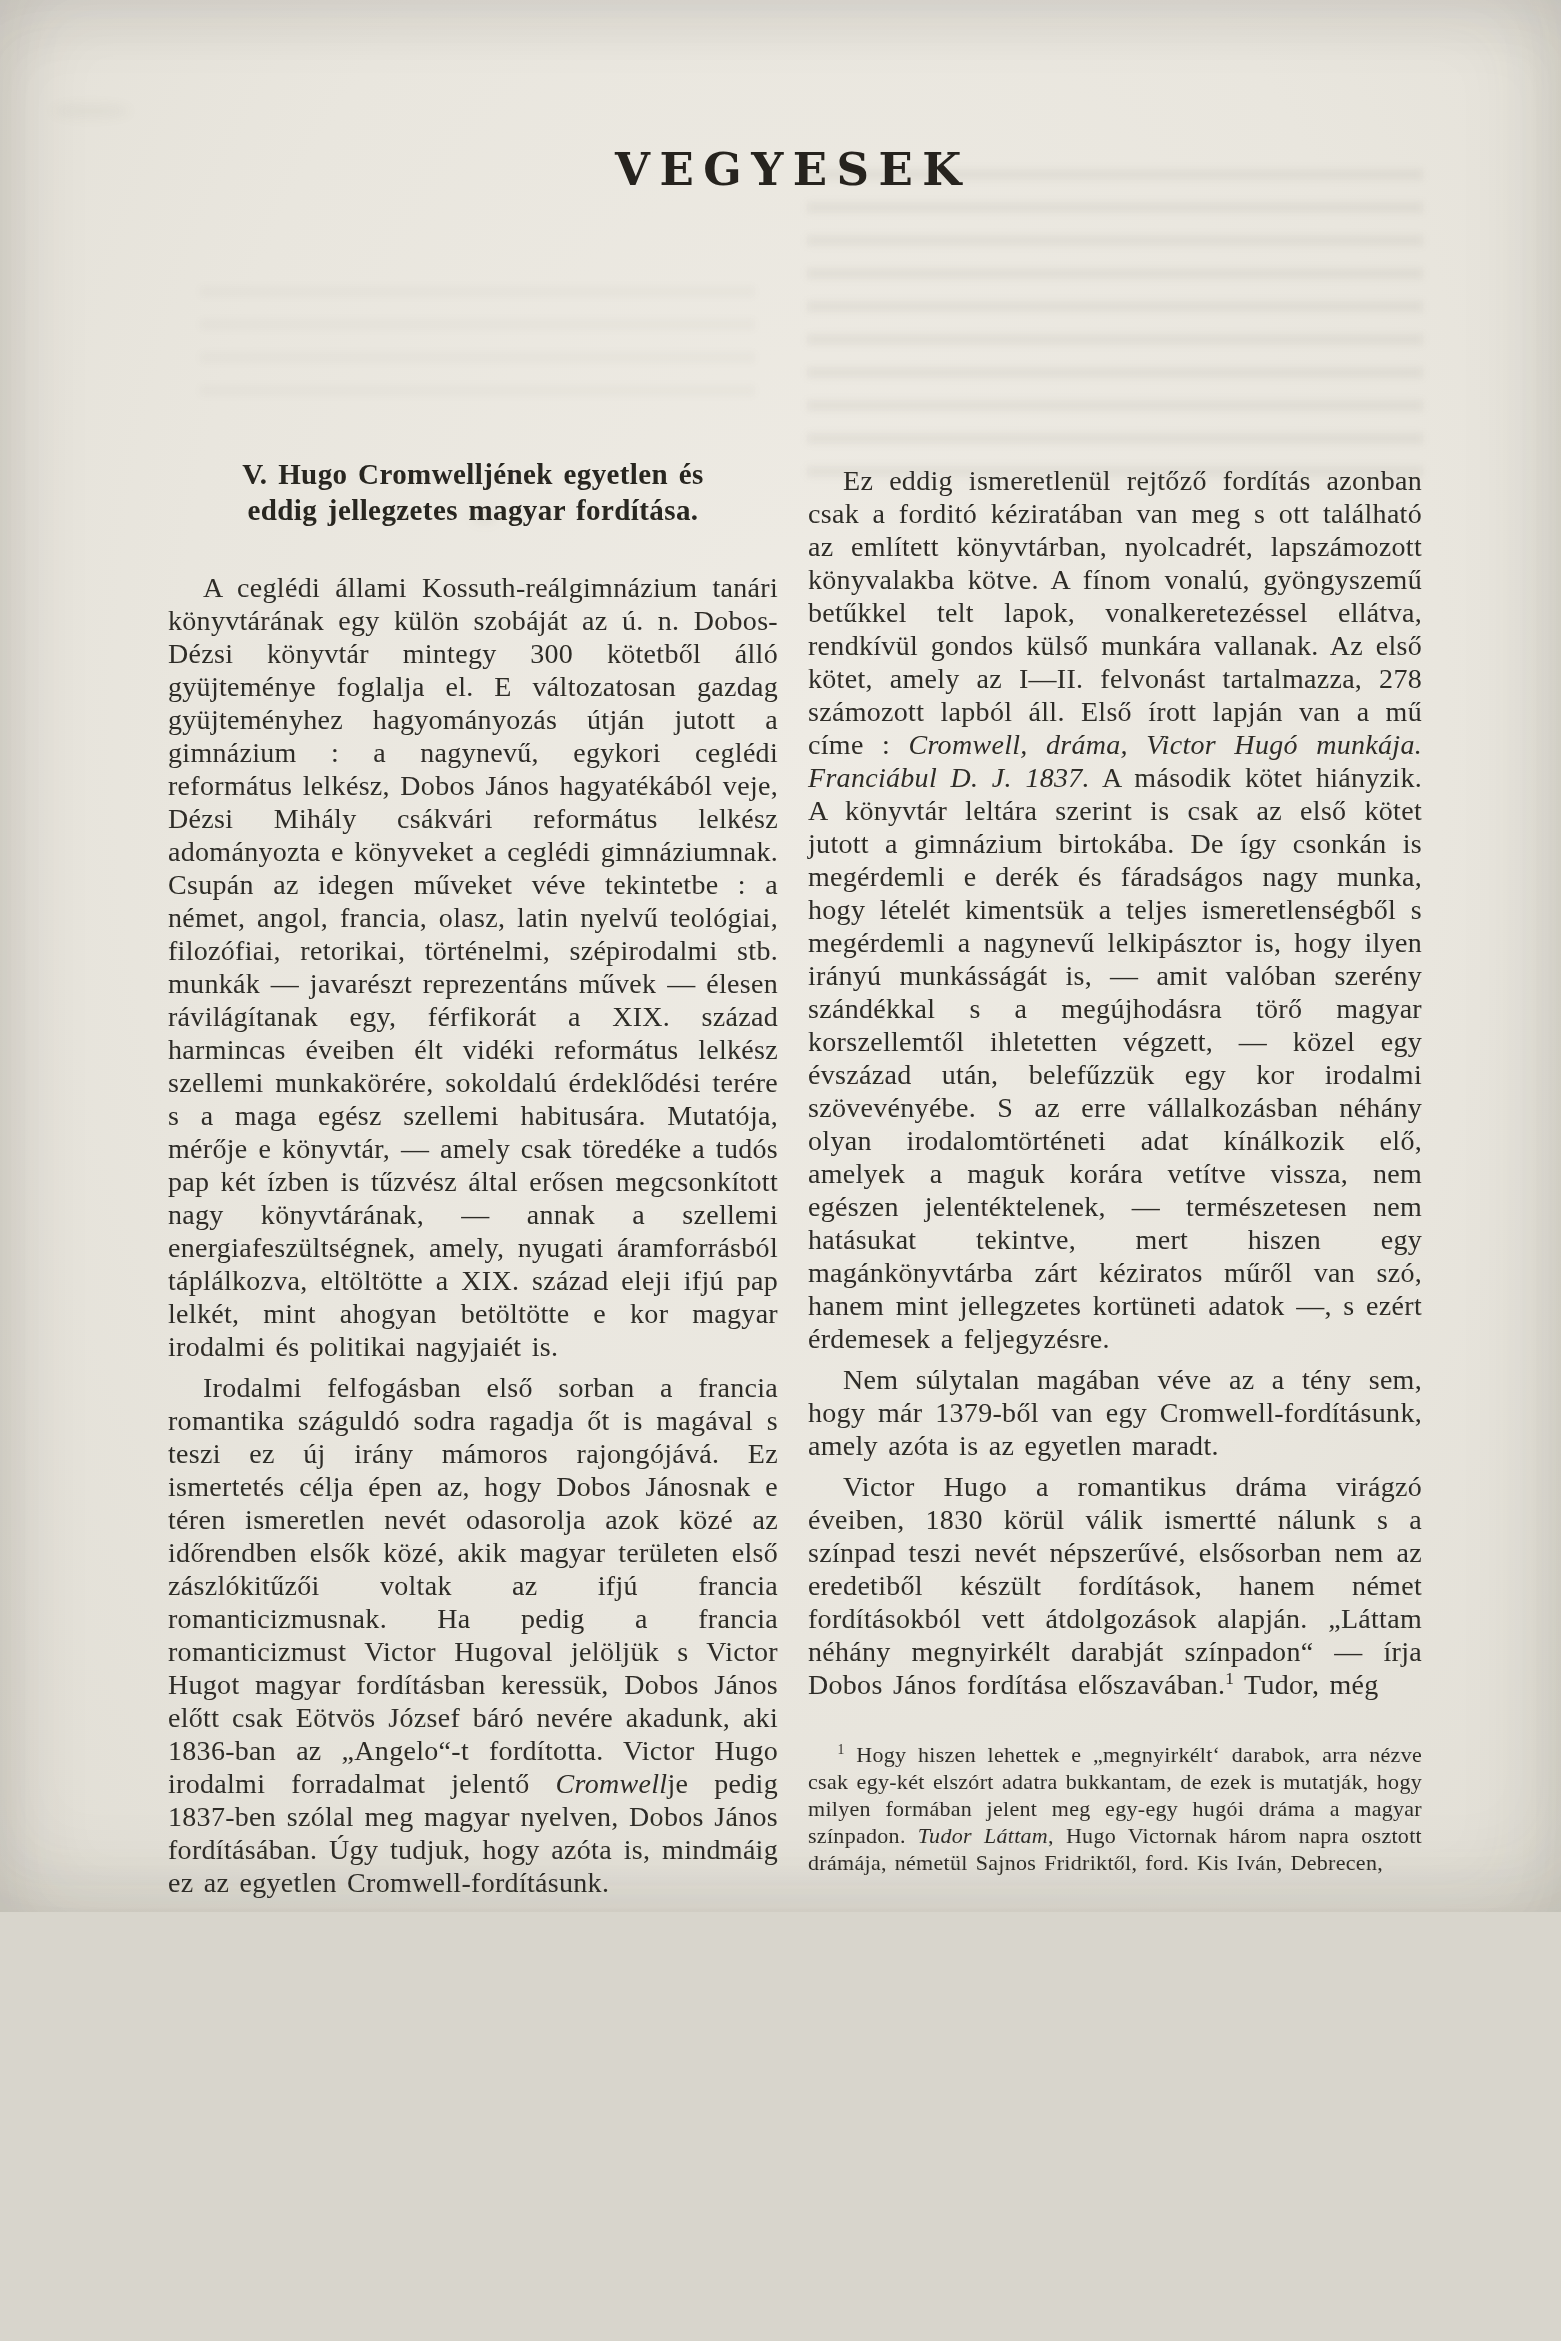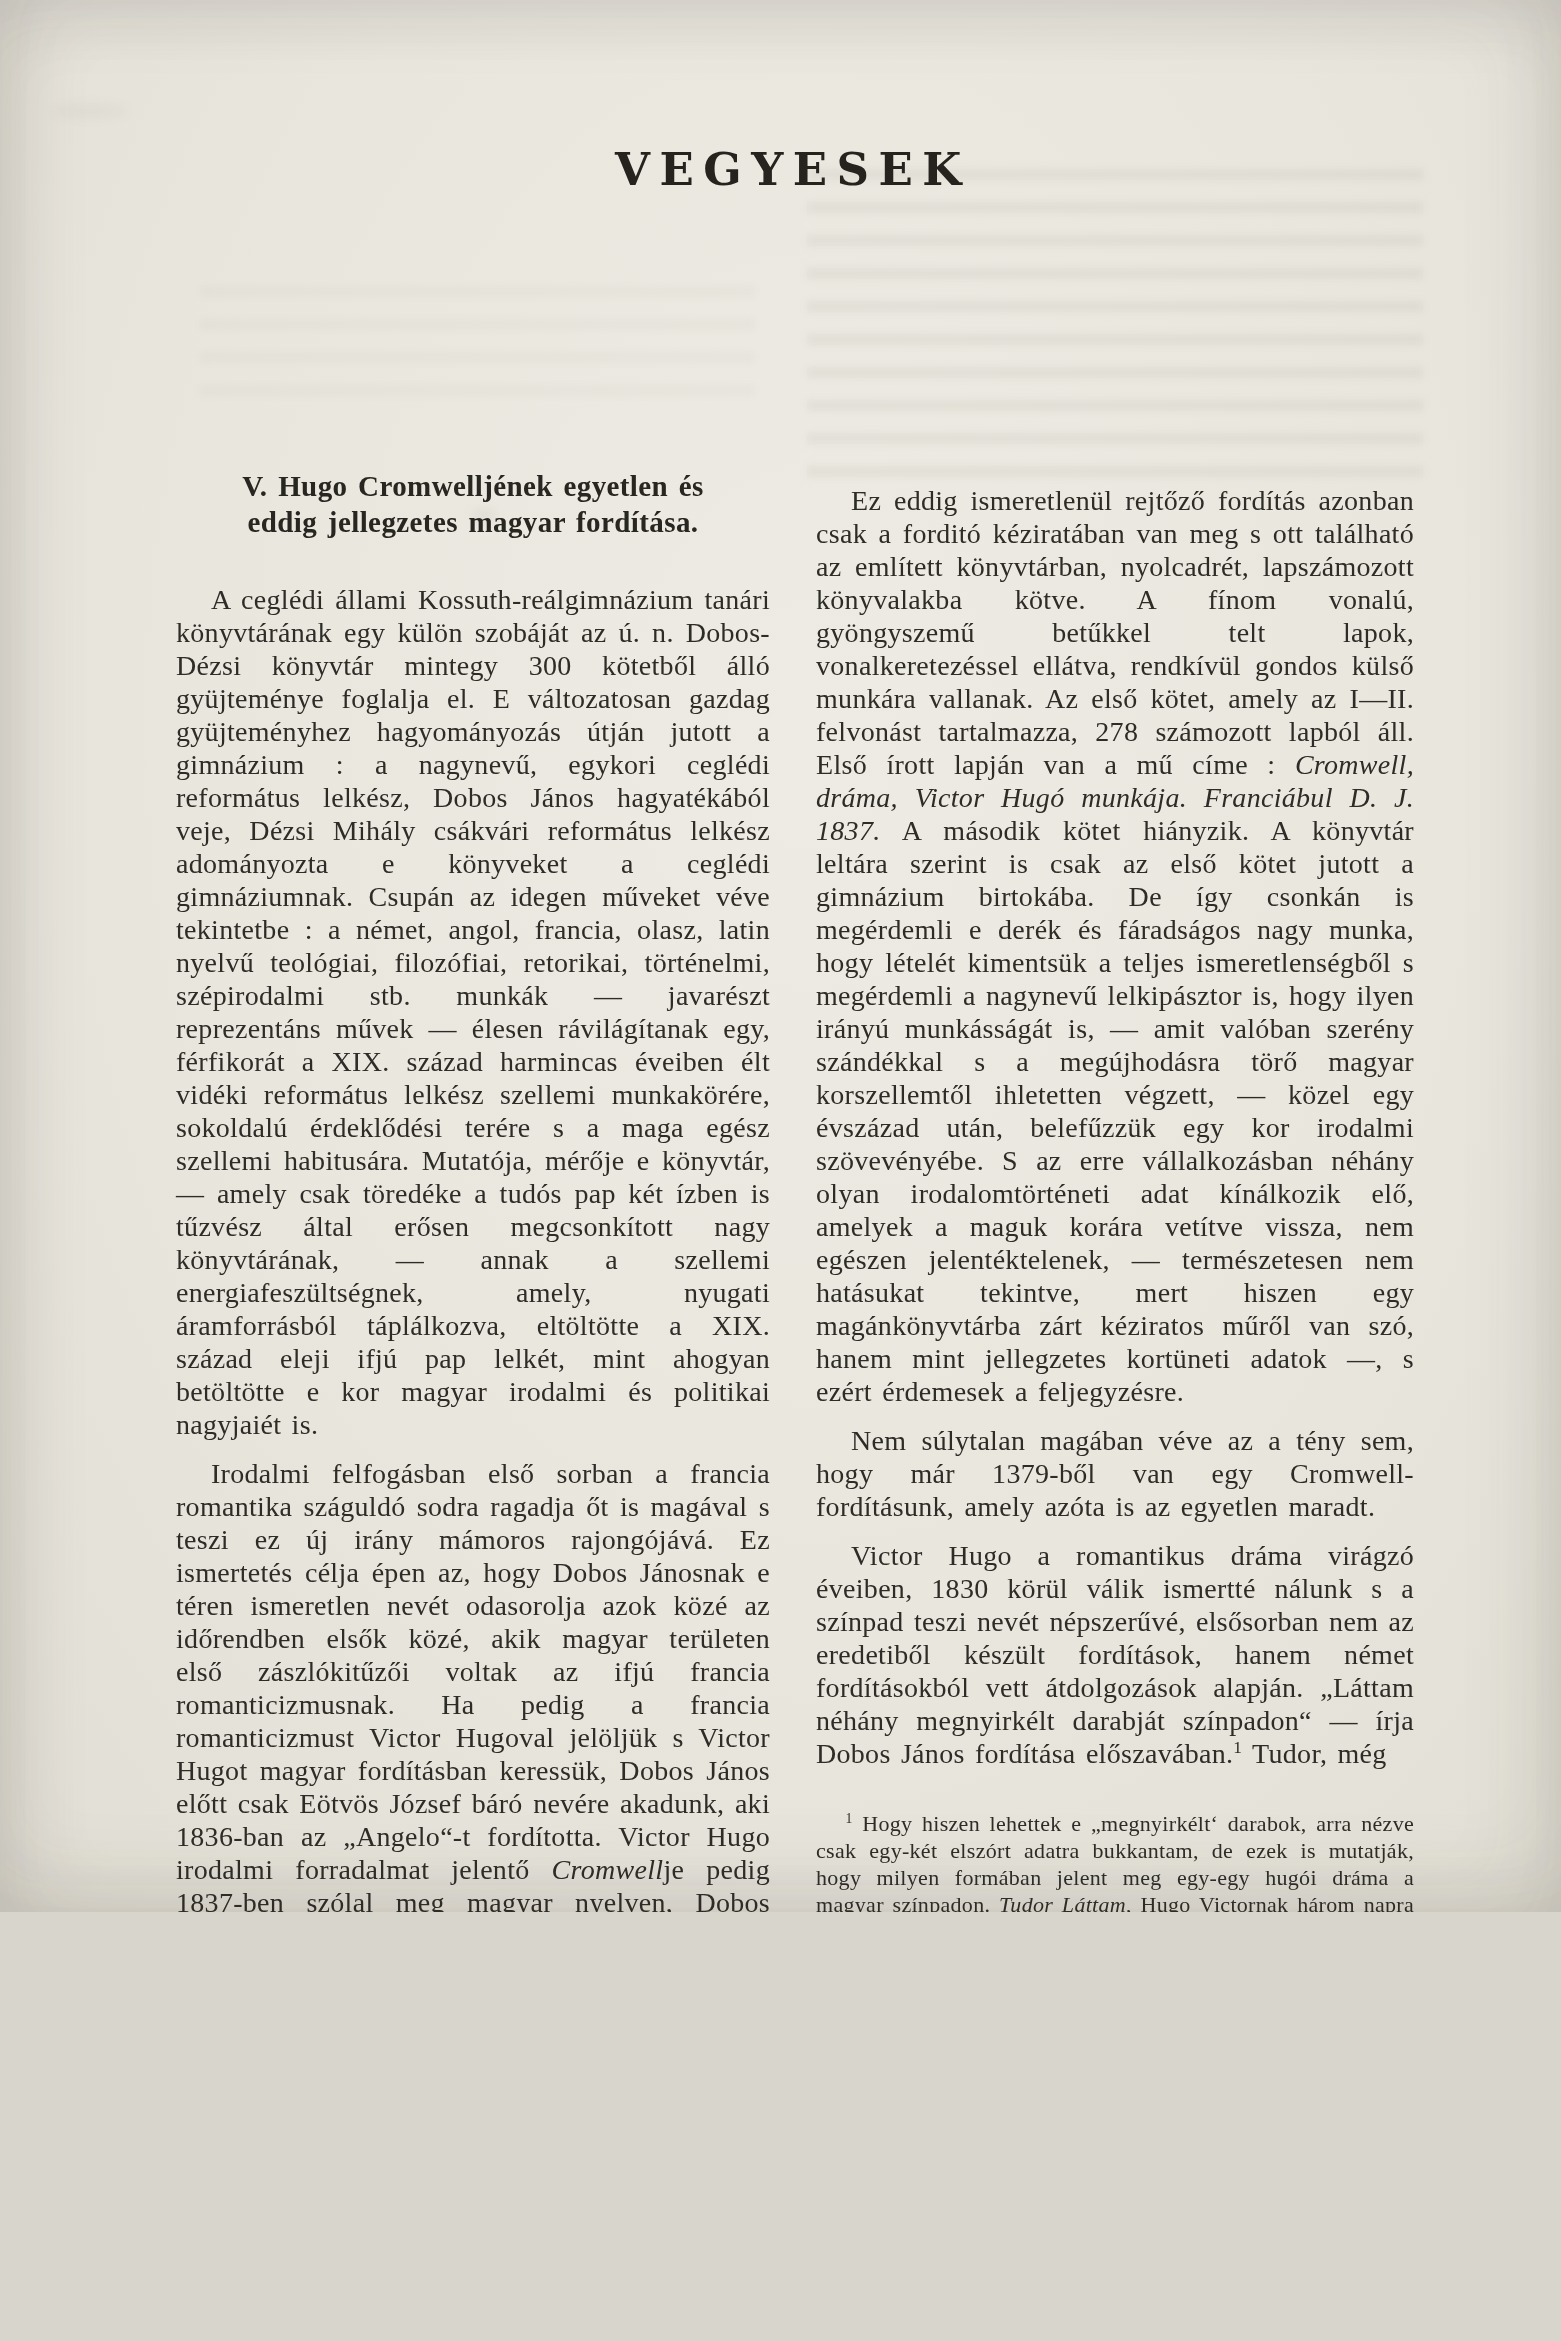--- a/index.html
+++ b/index.html
@@ -37,41 +37,41 @@
     left:160px;top:143px;width:1266px;
     text-align:center;
     font-family:"DejaVu Serif", serif;
     font-weight:700;
     font-size:45px;
     letter-spacing:9.5px;
     color:#26231e;
   }
   .column{
     position:absolute;
-    top:468px;
+    top:456px;
     font-size:28px;
     line-height:33px;
     text-align:justify;
     word-spacing:3px;
     letter-spacing:0.3px;
     color:#2e2c27;
     hyphens:auto;-webkit-hyphens:auto;
   }
   .column-left{left:160px;width:626px;}
   .column-right{left:800px;width:630px;}
   .article-heading{
     font-weight:700;
     text-align:center;
     font-size:29px;
     line-height:36px;
     letter-spacing:0.4px;
     color:#282620;
     margin:0 0 43px 0;
   }
-  .para{margin:16px;text-indent:35px;}
+  .para{margin:8px;text-indent:35px;}
   .para em{font-style:italic;}
   sup{font-size:0.62em;vertical-align:super;line-height:0;}
   .footnote{
     margin-top:40px;
     font-size:22px;
     line-height:27px;
     word-spacing:2.2px;
   }
   .footnote .para{text-indent:29.5px;}
 </style>

